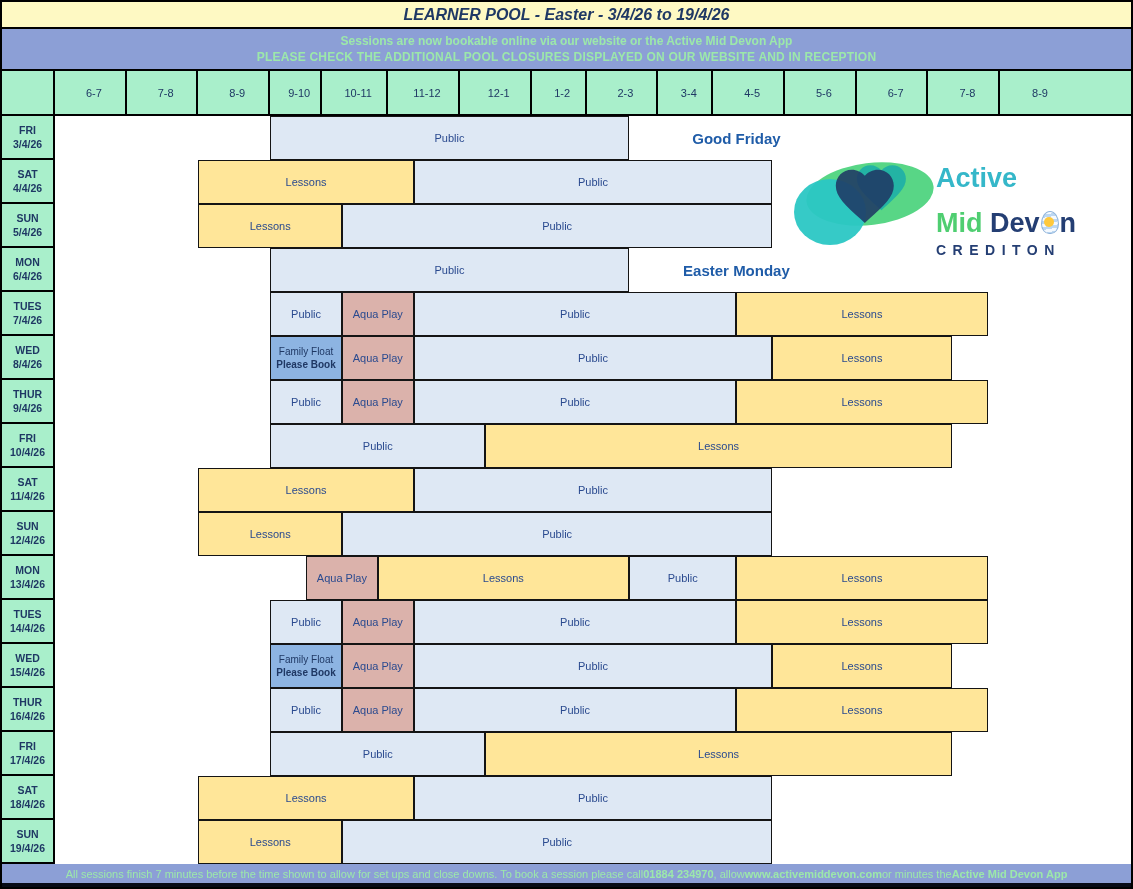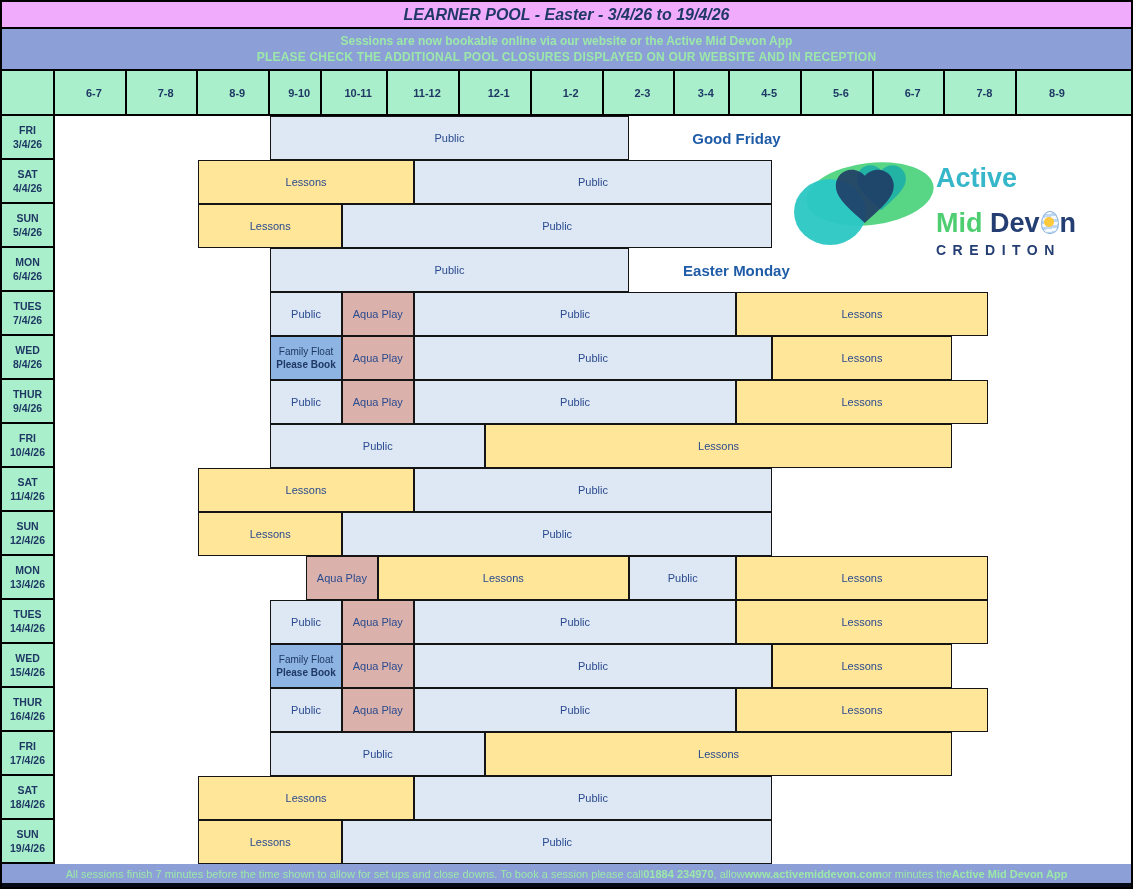--- a/index.html
+++ b/index.html
@@ -1,33 +1,33 @@
 <!DOCTYPE html>
 <html><head>
 <meta charset="utf-8">
 <style>
   html,body{margin:0;padding:0;background:#fff;}
   .poster{position:relative;width:1133px;height:889px;box-sizing:border-box;border:2px solid #000;
           background:#fff;font-family:"Liberation Sans",sans-serif;overflow:hidden;}
 
-  .title-bar{height:25px;background:#f0abfc;border-bottom:2px solid #000;display:flex;
+  .title-bar{height:25px;background:#fef9c3;border-bottom:2px solid #000;display:flex;
              align-items:center;justify-content:center;}
   .title-bar span{font-style:italic;font-weight:bold;font-size:16px;color:#1F3864;}
 
   .banner{height:42px;background:#8C9FD6;border-bottom:2px solid #000;display:flex;
           flex-direction:column;justify-content:space-evenly;text-align:center;
           color:#9CE8AA;font-weight:bold;padding:2px 0;box-sizing:border-box;}
   .banner .l1{font-size:12px;}
   .banner .l2{font-size:12px;letter-spacing:.2px;}
 
   .header-row{height:45px;display:flex;border-bottom:2px solid #000;background:#A9EFCB;box-sizing:border-box;}
   .corner{width:53px;box-sizing:border-box;border-right:2px solid #000;flex:0 0 auto;}
   .ticks{display:flex;flex:1 1 auto;}
   .tick{box-sizing:border-box;border-right:2px solid #000;display:flex;align-items:center;
-        justify-content:center;font-weight:bold;font-size:11px;color:#1F3864;padding-left:8px;}
+        justify-content:center;font-weight:normal;font-size:11px;color:#1F3864;padding-left:8px;}
   .tick:last-child{border-right:none;}
 
   .schedule{position:relative;height:748px;background:#fff;}
   .day-cell{position:absolute;left:0;width:53px;height:44px;background:#A9EFCB;
             border-right:2px solid #000;border-bottom:2px solid #000;box-sizing:border-box;
             display:flex;flex-direction:column;align-items:center;justify-content:center;
             color:#1F3864;font-weight:bold;font-size:10.5px;line-height:1.35;text-align:center;}
   .block{position:absolute;height:44px;box-sizing:border-box;border:1.5px solid #141414;
          display:flex;align-items:center;justify-content:center;font-size:11px;color:#2A4A8F;}
   .block.family{flex-direction:column;font-size:10px;line-height:1.3;color:#1F3864;}
@@ -67,21 +67,21 @@
   <div class="header-row">
     <div class="corner"></div>
     <div class="ticks" id="ticks">
         <div class="tick" style="width: 71.7333px;">6-7</div>
         <div class="tick" style="width: 71.7333px;">7-8</div>
         <div class="tick" style="width: 71.7333px;">8-9</div>
         <div class="tick" style="width: 52px;">9-10</div>
         <div class="tick" style="width: 66px;">10-11</div>
         <div class="tick" style="width: 71.7333px;">11-12</div>
         <div class="tick" style="width: 71.7333px;">12-1</div>
-        <div class="tick" style="width: 72px;">1-2</div>
+        <div class="tick" style="width: 55px;">1-2</div>
         <div class="tick" style="width: 71.7333px;">2-3</div>
         <div class="tick" style="width: 55px;">3-4</div>
         <div class="tick" style="width: 71.7333px;">4-5</div>
         <div class="tick" style="width: 71.7333px;">5-6</div>
         <div class="tick" style="width: 71.7333px;">6-7</div>
         <div class="tick" style="width: 71.7333px;">7-8</div>
         <div class="tick" style="width: 71.7333px;">8-9</div>
       </div>
   </div>
 

